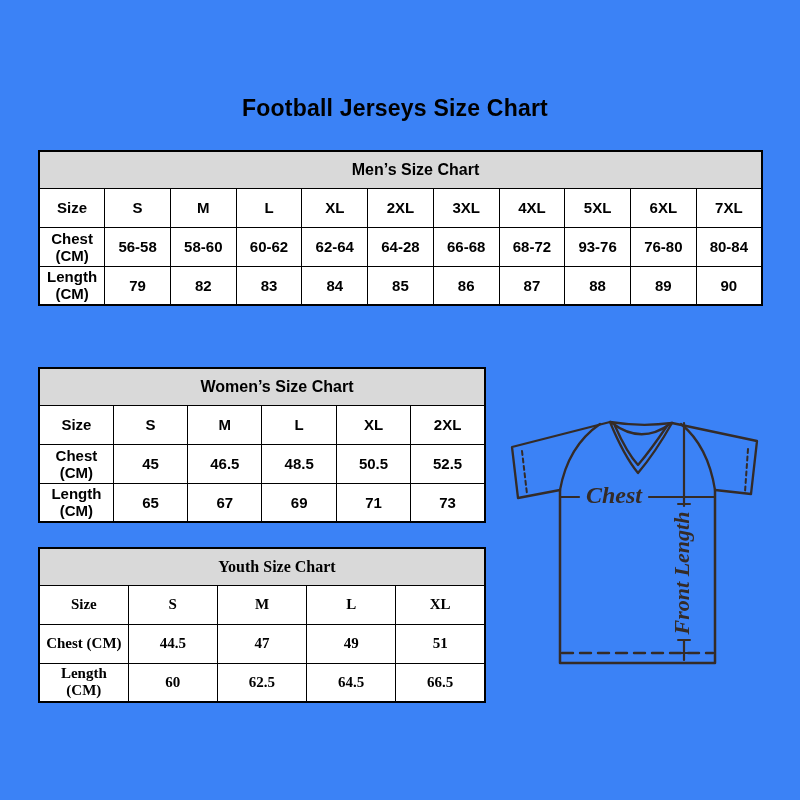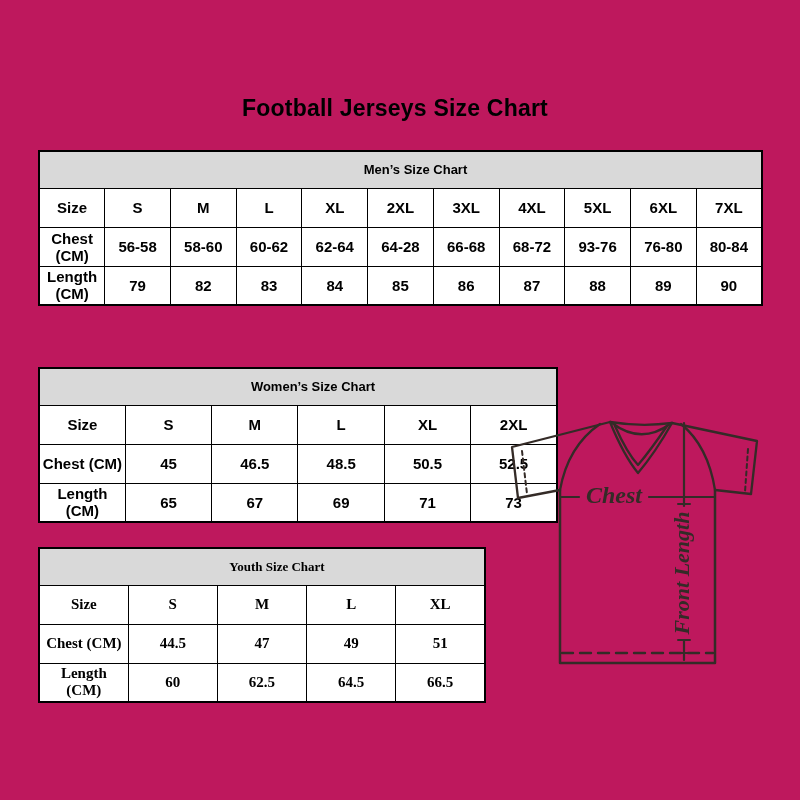--- a/index.html
+++ b/index.html
@@ -1,29 +1,29 @@
 <!DOCTYPE html>
 <html><head>
 <meta charset="utf-8">
 <style>
   html,body{margin:0;padding:0;background:#ffffff;}
-  .canvas{position:relative;width:800px;height:800px;background:#be185d;overflow:hidden;
+  .canvas{position:relative;width:800px;height:800px;background:#3b82f6;overflow:hidden;
           font-family:"Liberation Sans",sans-serif;color:#000;}
   .page-title{position:absolute;left:0;top:95px;width:790px;margin:0;text-align:center;
               font-size:23px;font-weight:bold;letter-spacing:.2px;}
   table.size-table{position:absolute;border-collapse:collapse;table-layout:fixed;
                    border:2px solid #000;background:#fff;}
   table.size-table td{border:1px solid #000;text-align:center;vertical-align:middle;
                       font-weight:bold;font-size:15px;padding:0 2px;overflow:hidden;}
   table.size-table tr{height:39px;}
   table.size-table tr.head-row{height:37px;}
-  table.size-table td.tbl-header{background:#d9d9d9;font-size:13px;padding-left:32px;}
+  table.size-table td.tbl-header{background:#d9d9d9;font-size:16px;padding-left:32px;}
   table.men{left:38px;top:150px;width:725px;}
   table.men td.rowlabel{width:108px;}
-  table.women{left:38px;top:367px;width:520px;}
+  table.women{left:38px;top:367px;width:448px;}
   table.women td.rowlabel{width:112px;}
   table.youth{left:38px;top:547px;width:448px;font-family:Liberation Serif, serif;}
   table.youth td.rowlabel{width:112px;}
   .jersey{position:absolute;left:498px;top:396px;width:292px;height:300px;}
   .jersey text{font-family:"Liberation Serif",serif;font-style:italic;font-weight:bold;
                fill:#342b27;}
 </style>
 </head>
 <body>
 

